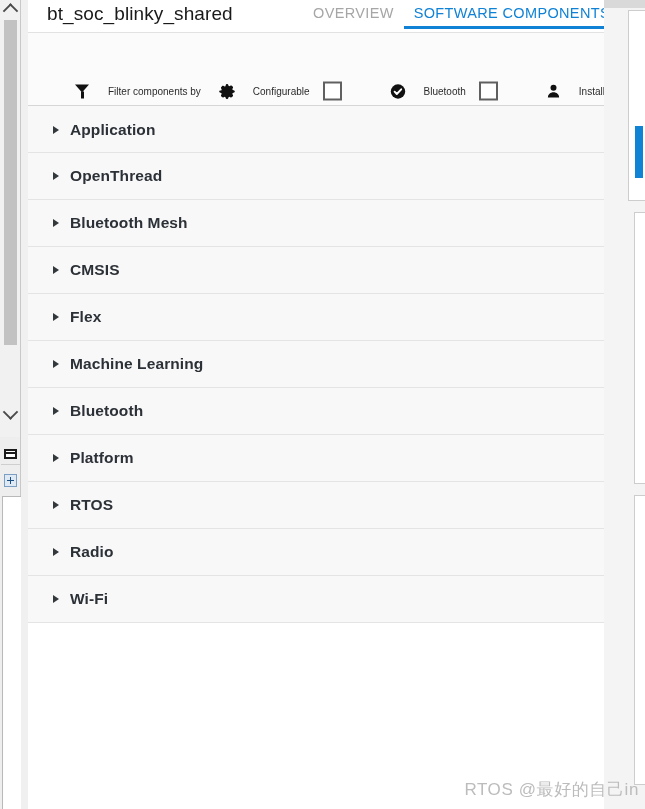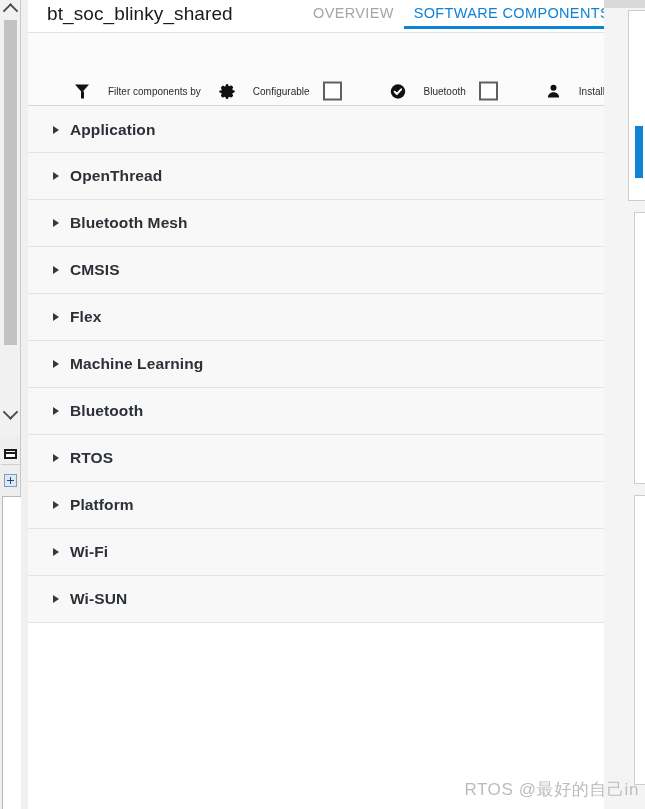--- a/index.html
+++ b/index.html
@@ -562,25 +562,29 @@
           <div class="list-row">
             <span class="row-arrow"></span>
             <span class="row-label">Machine Learning</span>
           </div>
           <div class="list-row">
             <span class="row-arrow"></span>
             <span class="row-label">Bluetooth</span>
           </div>
           <div class="list-row">
             <span class="row-arrow"></span>
+            <span class="row-label">Platform</span>
+          </div>
+          <div class="list-row">
+            <span class="row-arrow"></span>
             <span class="row-label">RTOS</span>
           </div>
           <div class="list-row">
             <span class="row-arrow"></span>
-            <span class="row-label">Platform</span>
+            <span class="row-label">Radio</span>
           </div>
           <div class="list-row">
             <span class="row-arrow"></span>
             <span class="row-label">Wi-Fi</span>
           </div>
           <div class="list-row">
             <span class="row-arrow"></span>
             <span class="row-label">Wi-SUN</span>
           </div>
         </div>

